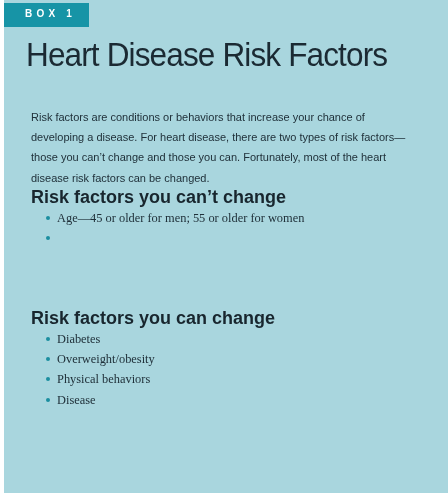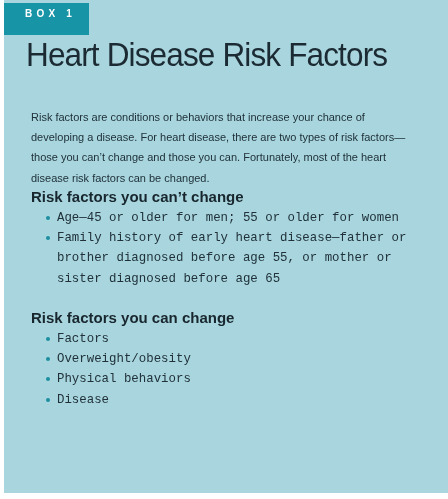--- a/index.html
+++ b/index.html
@@ -22,21 +22,21 @@
     height: 493px;
     background: #a9d6de;
     box-sizing: border-box;
   }
 
   #box-tag {
     position: absolute;
     left: 0px;
     top: 3px;
     width: 85px;
-    height: 32px;
+    height: 24px;
     background: #1794a6;
   }
   #box-tag-label {
     color: #ffffff;
     font-size: 10px;
     font-weight: bold;
     letter-spacing: 4.2px;
     line-height: 22px;
     padding-left: 21px;
     display: block;
@@ -70,40 +70,40 @@
 
   .section {
     position: absolute;
     left: 27px;
     width: 395px;
   }
   #section-cannot-change { top: 188px; }
   #section-can-change { top: 301px; margin-top: 8px; }
 
   .section-heading {
-    font-size: 15px;
+    font-size: 18px;
     font-weight: bold;
     color: #18262e;
     line-height: 18px;
     margin-bottom: 2px;
     font-family: "Liberation Sans", sans-serif;
   }
 
   .bullet-list {
     list-style: none;
     margin: 0;
     padding: 0;
   }
   .bullet-item {
     position: relative;
     padding-left: 26px;
     font-size: 12.4px;
     line-height: 20.2px;
     color: #20313a;
-    font-family: Liberation Mono, monospace;
+    font-family: Liberation Serif, serif;
   }
   .bullet-dot {
     position: absolute;
     left: 15px;
     top: 8px;
     width: 4px;
     height: 4px;
     border-radius: 50%;
     background: #1b8ea0;
   }
@@ -123,31 +123,30 @@
 
   <div class="section" id="section-cannot-change">
     <div class="section-heading">Risk factors you can’t change</div>
     <ul class="bullet-list">
       <li class="bullet-item">
         <span class="bullet-dot"></span>
         <span>Age—45 or older for men; 55 or older for women</span>
       </li>
       <li class="bullet-item">
         <span class="bullet-dot"></span>
-        <span>Family history of early heart disease—father or brother diagnosed before age 55, or mother or sister diagnosed before age 65</span>
       </li>
     </ul>
   </div>
 
   <div class="section" id="section-can-change">
     <div class="section-heading">Risk factors you can change</div>
     <ul class="bullet-list">
       <li class="bullet-item">
         <span class="bullet-dot"></span>
-        <span>Factors</span>
+        <span>Diabetes</span>
       </li>
       <li class="bullet-item">
         <span class="bullet-dot"></span>
         <span>Overweight/obesity</span>
       </li>
       <li class="bullet-item">
         <span class="bullet-dot"></span>
         <span>Physical behaviors</span>
       </li>
       <li class="bullet-item">

